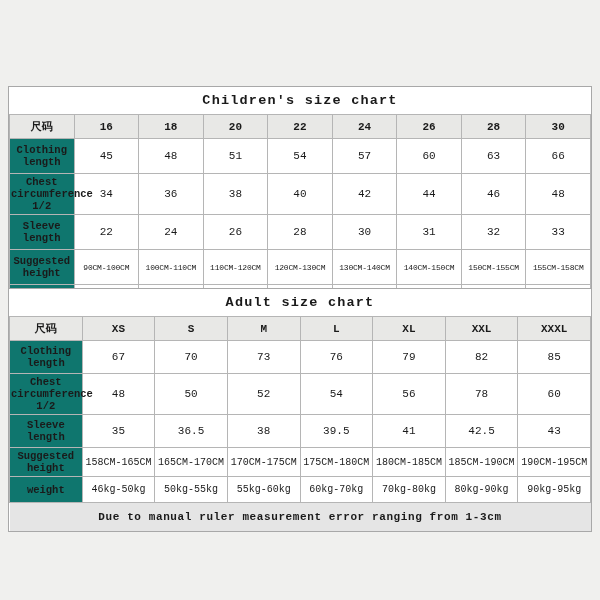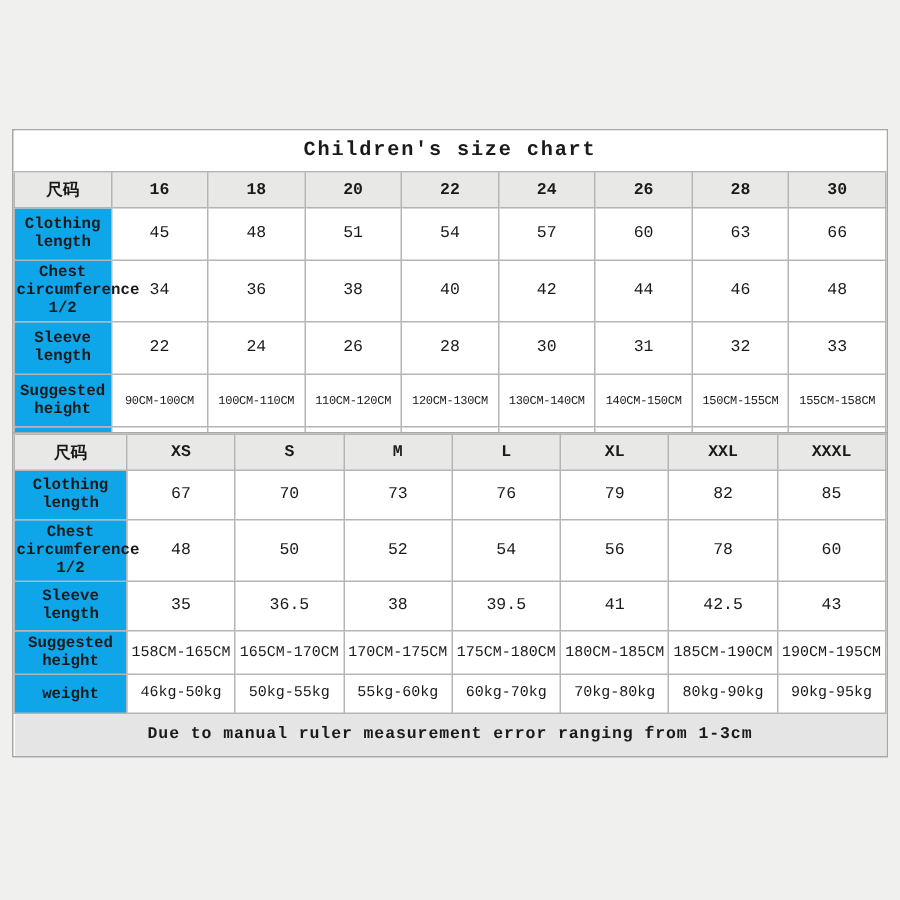--- a/index.html
+++ b/index.html
@@ -55,21 +55,21 @@
     border-right: none;
     border-top: none;
   }
   .head-row td {
     background: #e8e8e6;
     font-size: 11px;
     font-weight: bold;
     height: 19px;
   }
   .label-cell {
-    background: #0ea5e9;
+    background: #0f766e;
     font-size: 10.5px;
     font-weight: bold;
     line-height: 1.15;
   }
   .val-cell {
     background: #ffffff;
     font-size: 11px;
   }
   .val-cell.small {
     font-size: 8px;
@@ -178,20 +178,23 @@
         <td class="val-cell mid">40kg-43kg</td>
         <td class="val-cell mid">43kg-46kg</td>
       </tr>
     </tbody>
       </table>
   </div>
 
   <div class="chart-block" id="adult-block">
     <table>
       <tbody>
+          <tr class="title-row">
+        <td colspan="8">Adult size chart</td>
+      </tr>
       <tr class="head-row">
         <td class="col-first">尺码</td>
         <td>XS</td>
         <td>S</td>
         <td>M</td>
         <td>L</td>
         <td>XL</td>
         <td>XXL</td>
         <td>XXXL</td>
       </tr>

